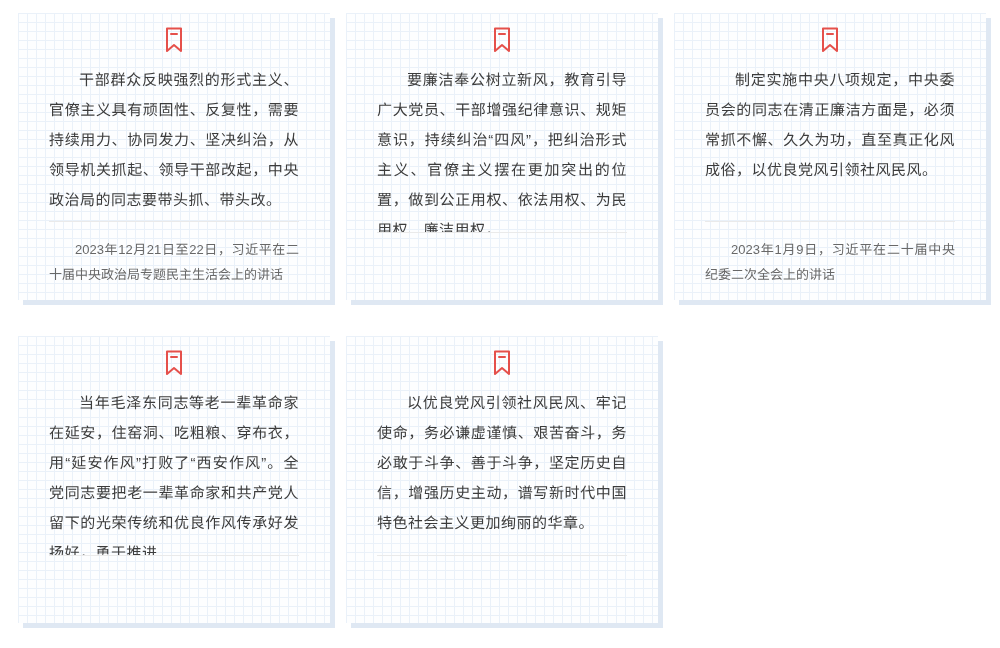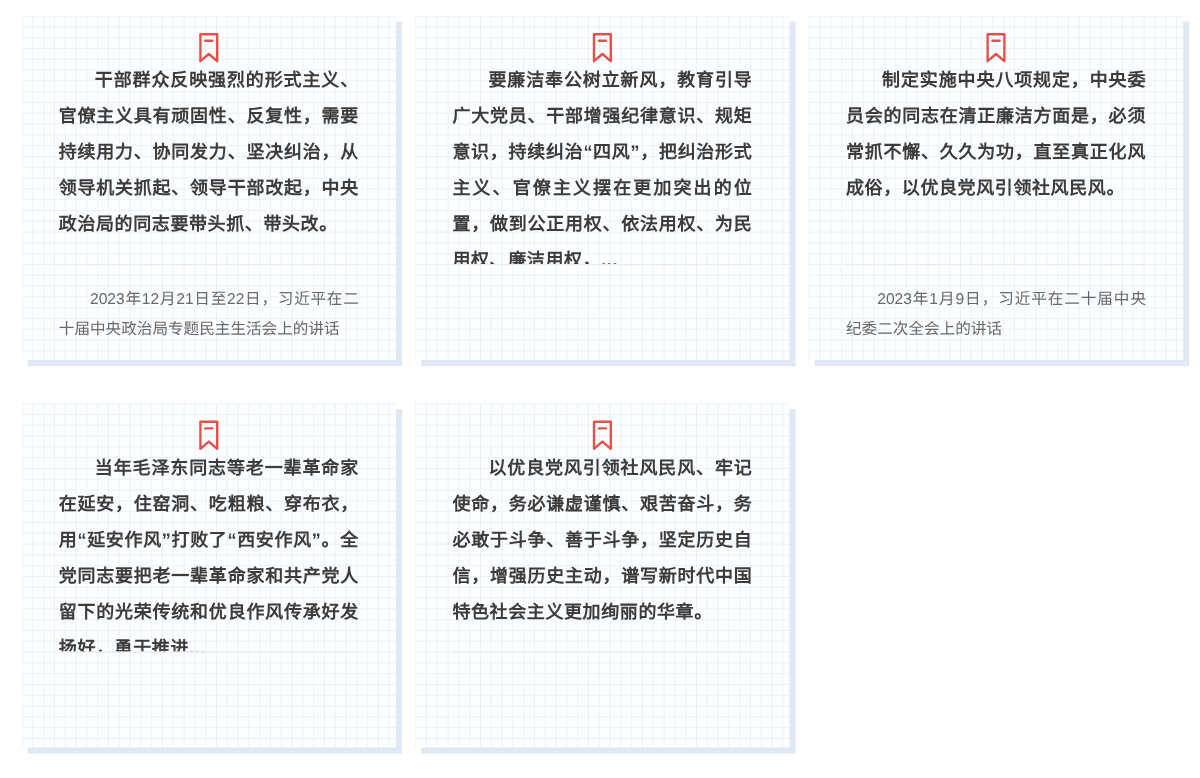--- a/index.html
+++ b/index.html
@@ -44,30 +44,29 @@
     cursor: pointer;
   }
   .bookmark {
     display: block;
     width: 18px;
     height: 26px;
     margin: 1px auto 0;
     flex: 0 0 auto;
   }
   .quote {
-    margin-top: 0;
+    margin-top: 12px;
     height: 167px;
     overflow: hidden;
     font-size: 15px;
     line-height: 30px;
     color: var(--quote-color);
     text-indent: 2em;
     text-align: justify;
     letter-spacing: 0.5px;
-    font-weight: bold;
   }
   .divider {
     flex: 0 0 auto;
     border-top: 1px solid var(--divider);
     width: 100%;
   }
   .citation {
     margin-top: 15px;
     font-size: 13px;
     line-height: 25px;

